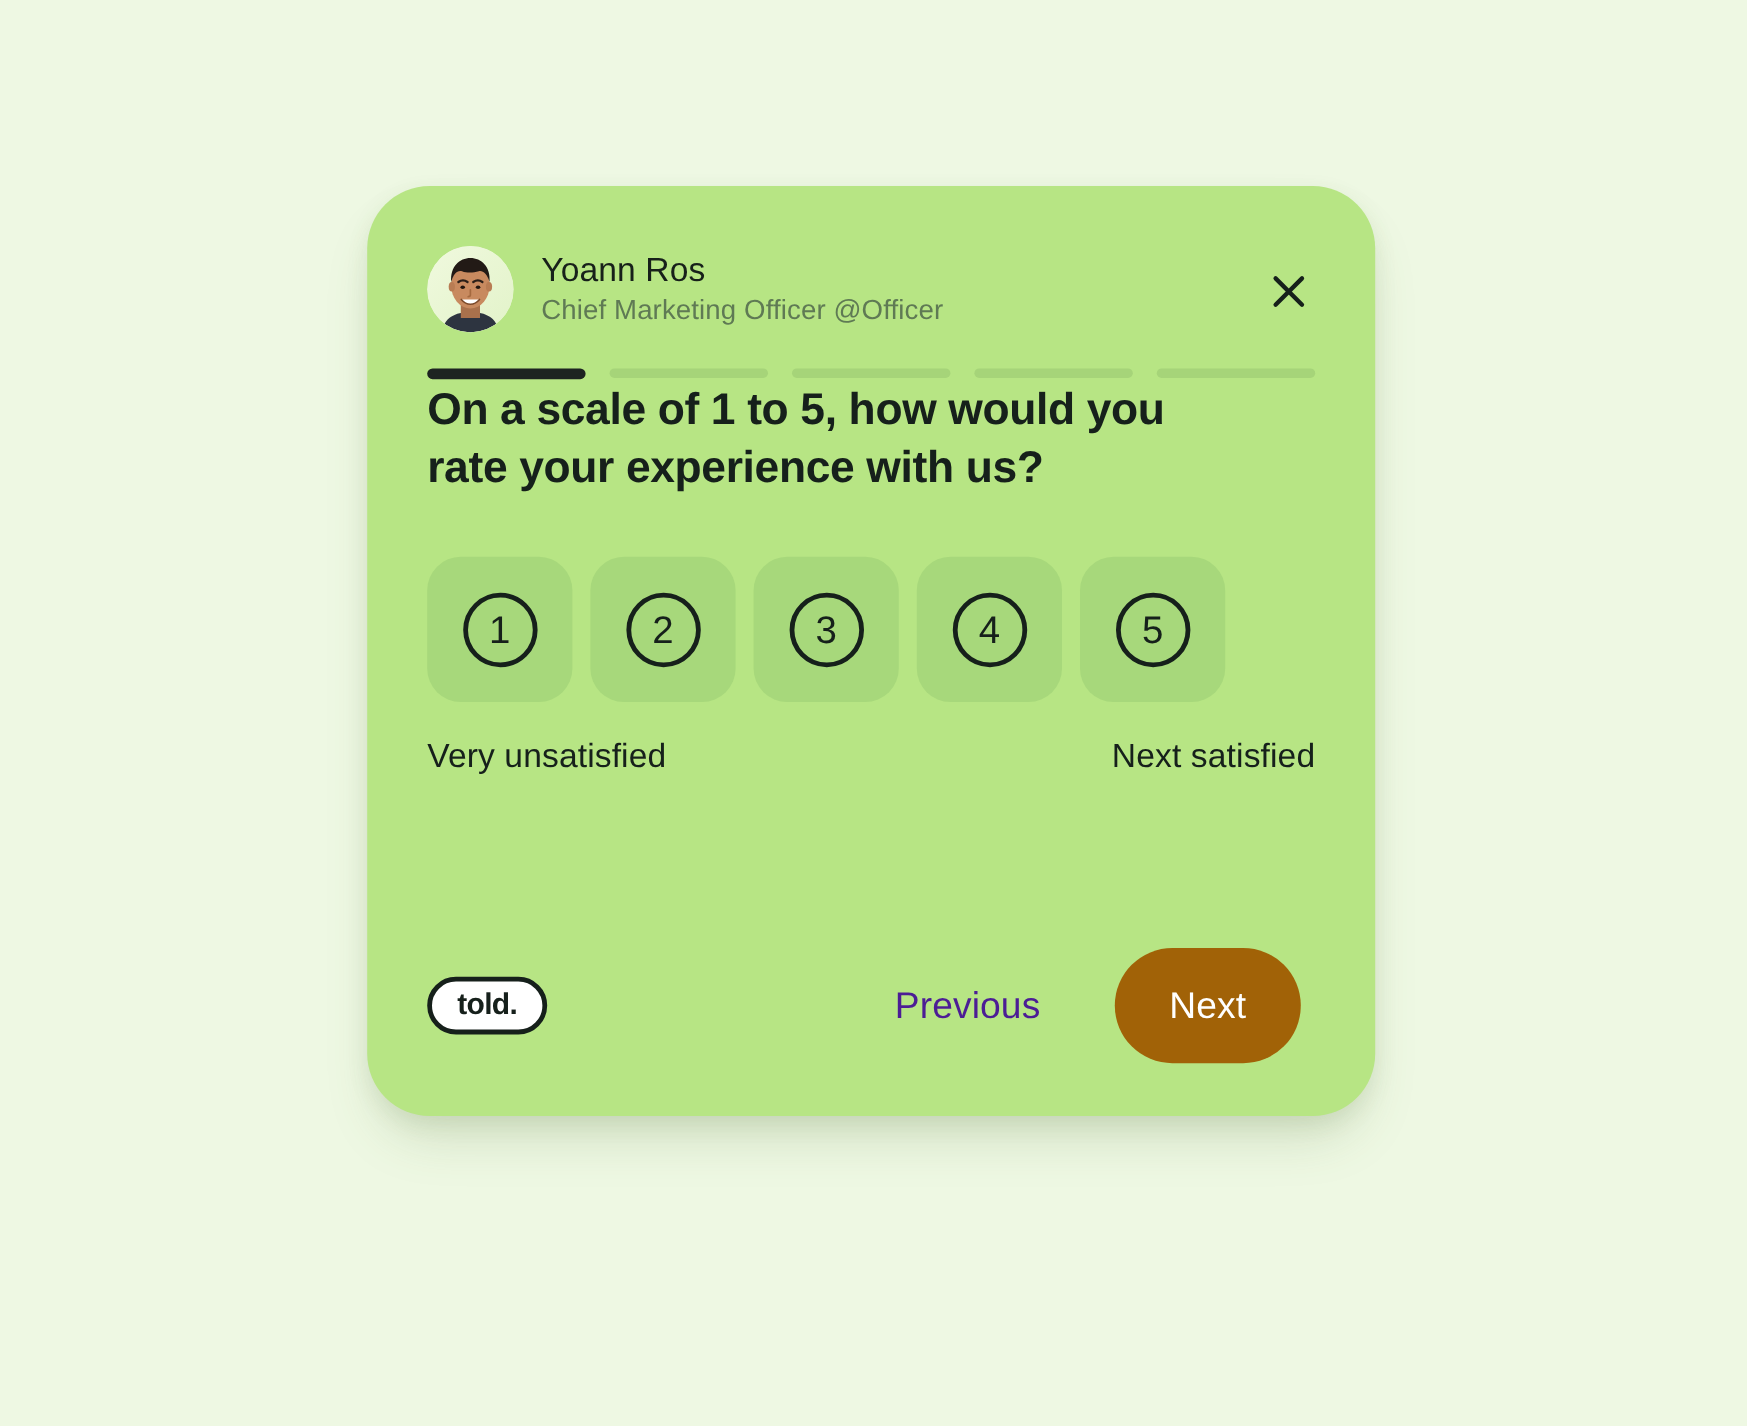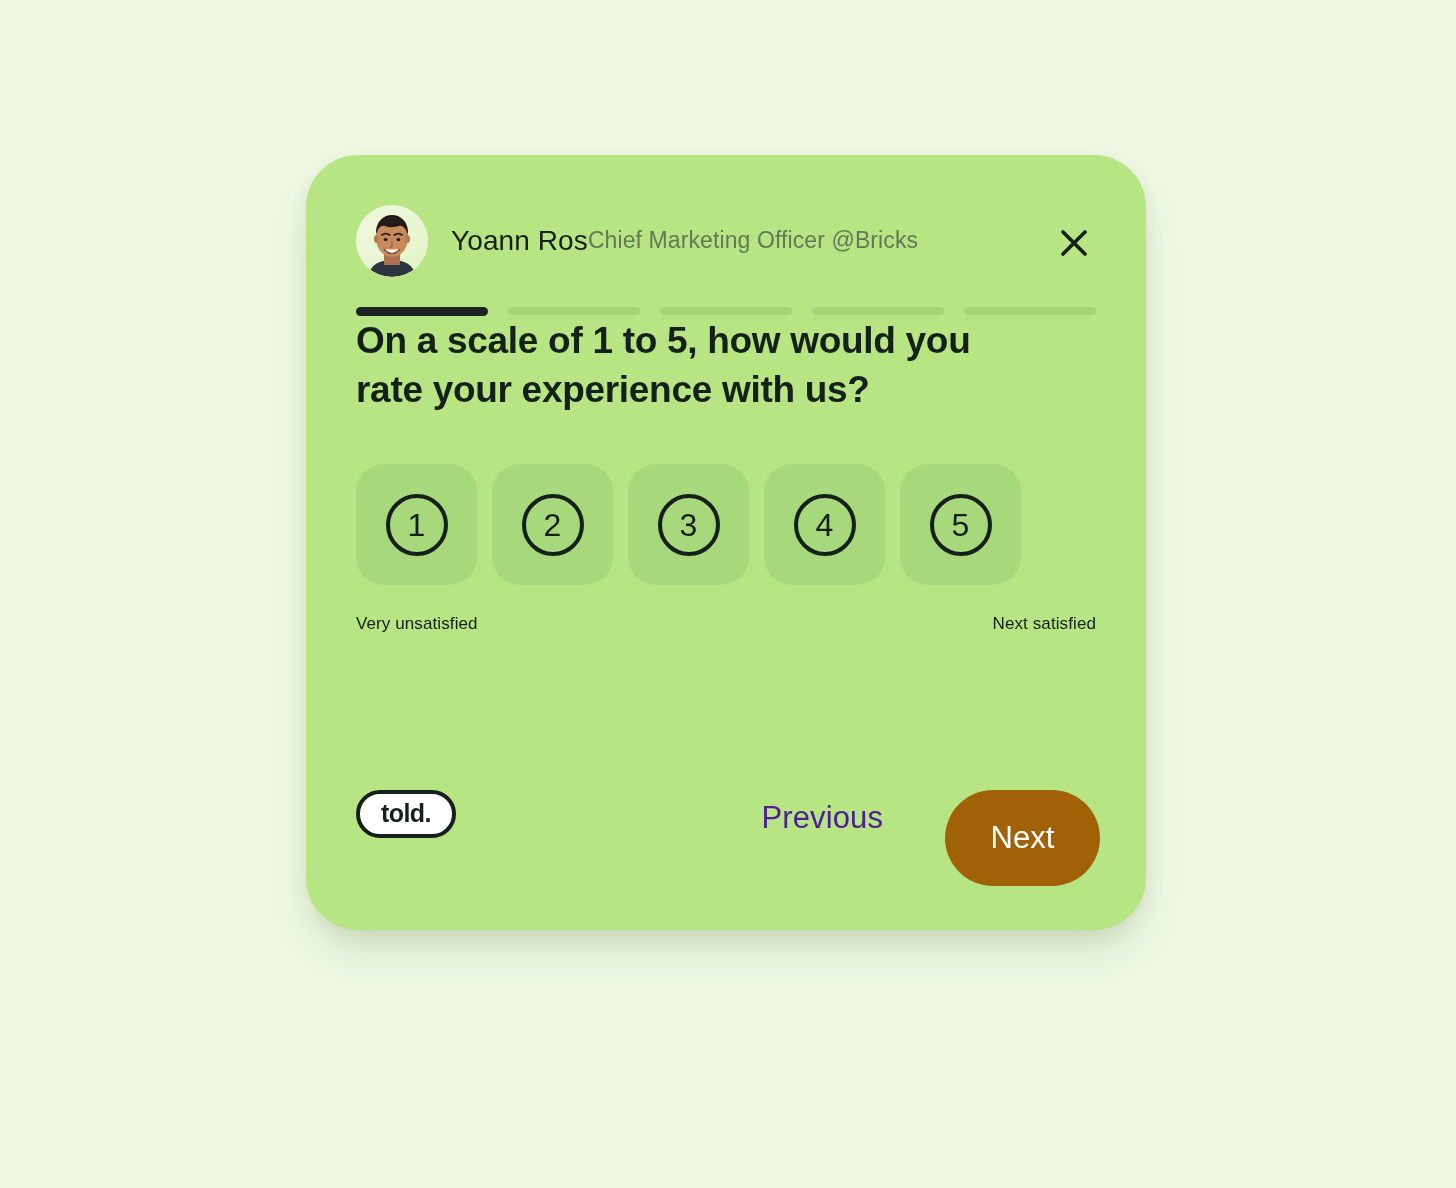--- a/index.html
+++ b/index.html
@@ -51,21 +51,21 @@
     background: #e8f6d4;
     overflow: hidden;
     flex: 0 0 auto;
     position: relative;
   }
   .avatar svg { display: block; width: 72px; height: 72px; }
 
   .identity {
     margin-left: 23px;
     display: flex;
-    flex-direction: row;
+    flex-direction: column;
     justify-content: flex-end;
   }
 
   .person-name {
     font-size: 28px;
     font-weight: 400;
     color: #17201a;
     line-height: 1.24;
     letter-spacing: 0.1px;
   }
@@ -156,34 +156,34 @@
     color: #16201b;
     line-height: 1;
     font-family: "Liberation Sans", sans-serif;
   }
 
   
   .scale-legend {
     display: flex;
     justify-content: space-between;
     margin-top: 29px;
-    font-size: 17px;
+    font-size: 28px;
     color: #16201b;
     letter-spacing: 0.1px;
     align-items: center;
   }
 
   
   .card-footer {
     position: absolute;
     left: 50px;
-    right: 46px;
+    right: 62px;
     bottom: 44px;
     display: flex;
-    align-items: flex-start;
+    align-items: center;
     height: 96px;
   }
 
   .told-logo {
     width: 100px;
     height: 48px;
     background: #ffffff;
     border: 4px solid #16201b;
     border-radius: 24px;
     display: flex;
@@ -274,21 +274,21 @@
             <path d="M36 36.5v4.4c0 .8-.8 1.3-1.8 1.3" stroke="#a4693f" stroke-width="1.4" fill="none" stroke-linecap="round"></path>
 
             <path d="M28.4 44.5c4.6 5.4 10.6 5.4 15.2 0z" fill="#ffffff"></path>
             <path d="M28.4 44.5c4.6 5.4 10.6 5.4 15.2 0" stroke="#7c4a2a" stroke-width="1.3" fill="none" stroke-linecap="round"></path>
           </g>
         </svg>
       </div>
 
       <div class="identity">
         <div class="person-name">Yoann Ros</div>
-        <div class="person-role">Chief Marketing Officer @Bricks</div>
+        <div class="person-role">Chief Marketing Officer @Officer</div>
       </div>
 
       <button class="close-button" aria-label="Close">
         <span>
           <svg width="32" height="32" viewBox="0 0 32 32" xmlns="http://www.w3.org/2000/svg" aria-hidden="true">
             <path d="M5 5 L27 27 M27 5 L5 27" stroke="#16201b" stroke-width="3.6" stroke-linecap="round"></path>
           </svg>
         </span>
       </button>
     </div>

